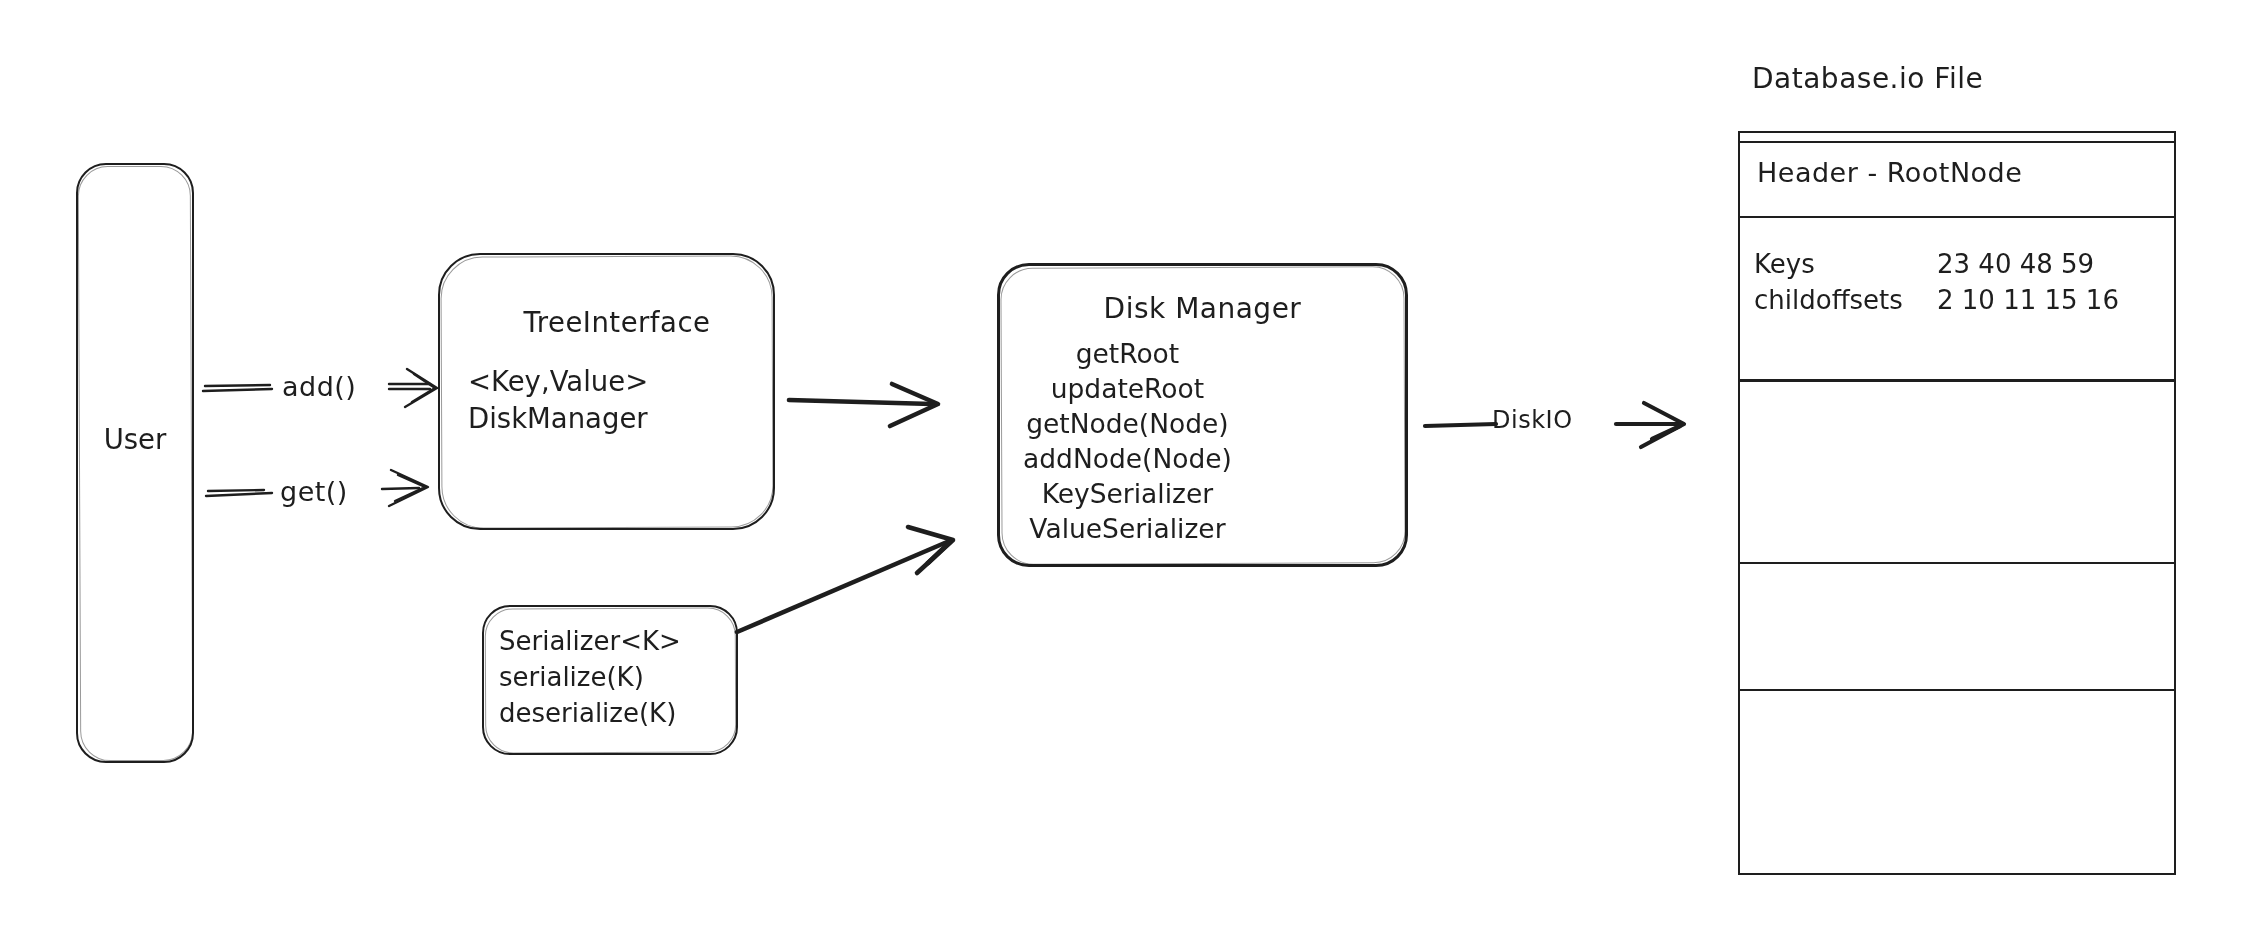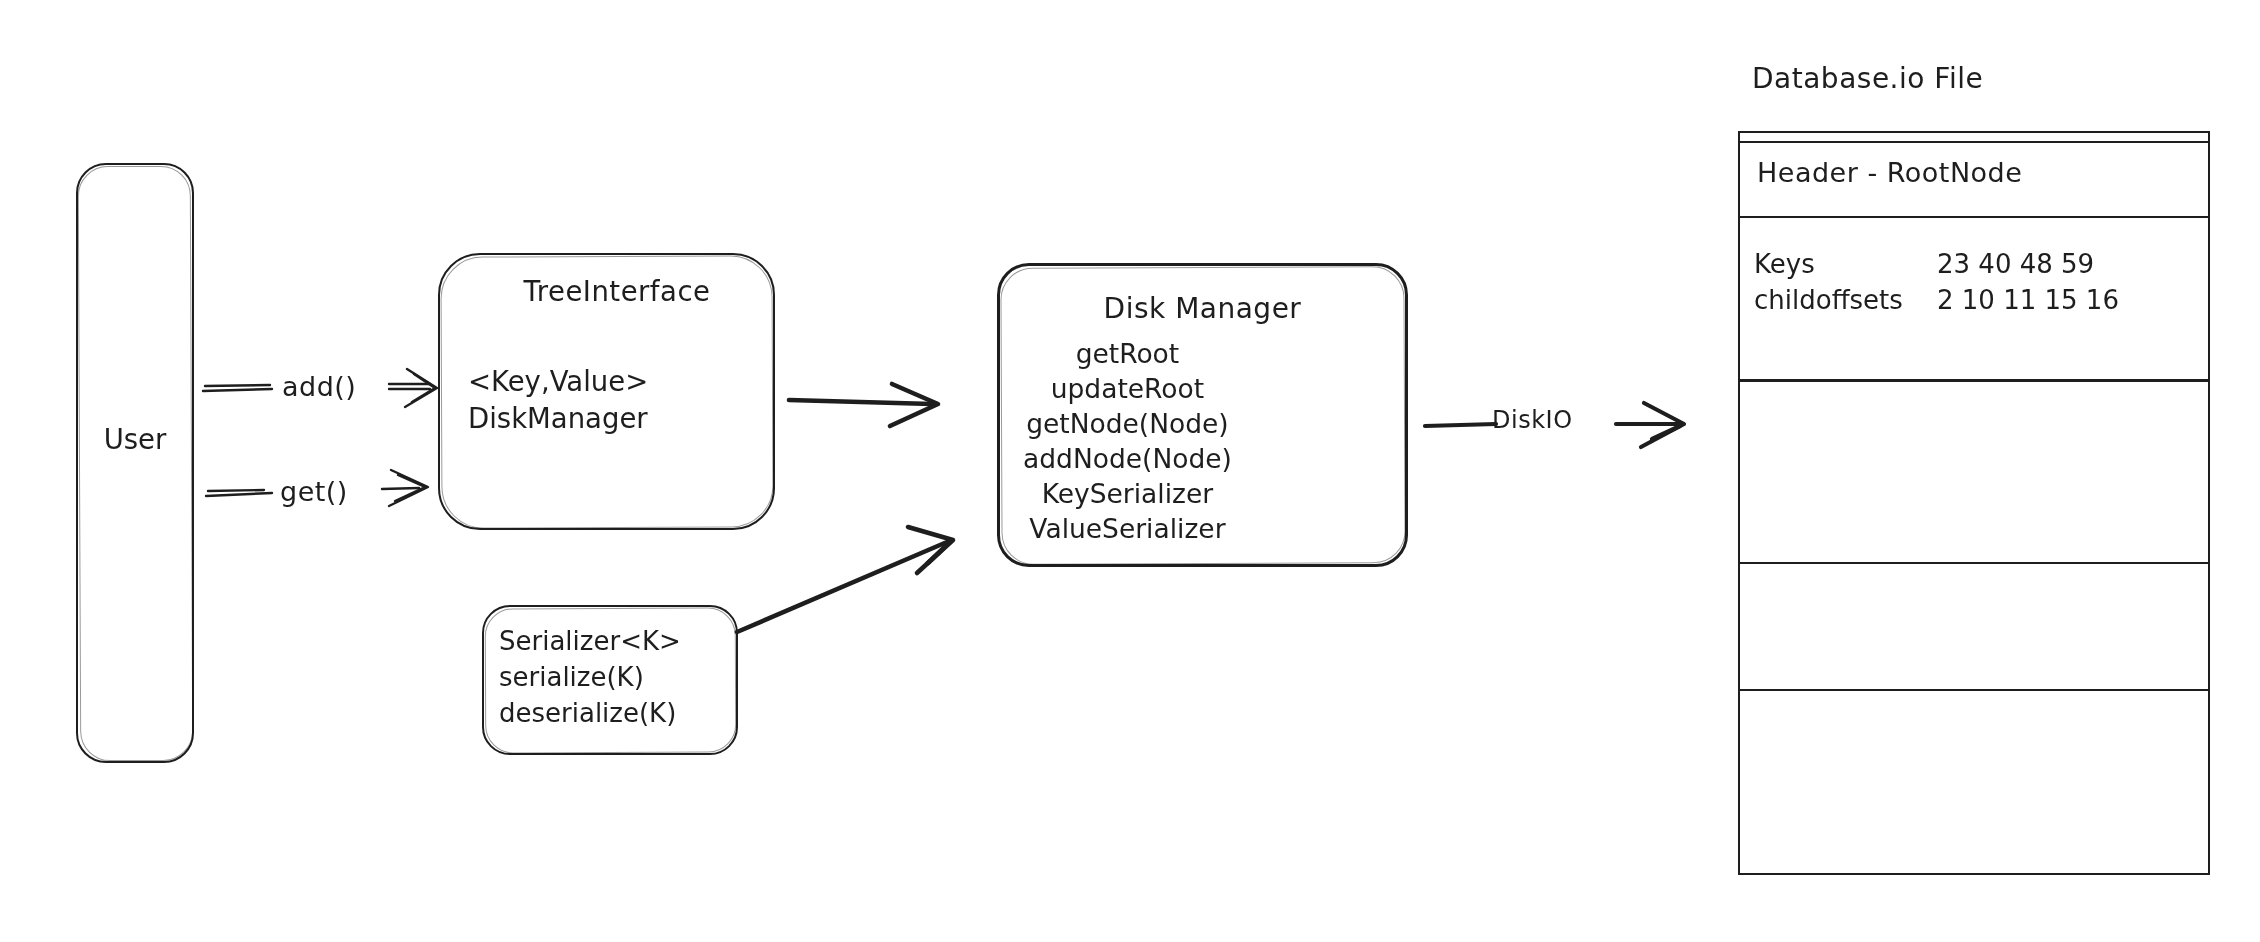--- a/index.html
+++ b/index.html
@@ -51,35 +51,35 @@
     white-space: nowrap;
   }
   
   .user-box { left: 76px; top: 163px; width: 118px; height: 600px; border-radius: 30px; }
   .user-label {
     position: absolute; left: 0; right: 0; top: 258px;
     text-align: center; font-size: 27.5px;
   }
   
   .tree-box { left: 438px; top: 253px; width: 337px; height: 277px; border-radius: 42px; }
-  .tree-title { top: 20px; padding-left: 21px; }
+  .tree-title { top: 51px; padding-left: 21px; }
   .tree-lines { left: 28px; top: 108px; font-size: 27.5px; line-height: 37px; }
   
   .ser-box { left: 482px; top: 605px; width: 256px; height: 150px; border-radius: 28px; }
   .ser-lines { left: 15px; top: 16px; font-size: 26px; line-height: 36px; }
   
   .disk-box { left: 997px; top: 263px; width: 411px; height: 304px; border-radius: 32px; border-width: 3.2px; }
   .disk-title { top: 26px; font-size: 28px; }
   .disk-lines { left: 23px; top: 70px; font-size: 26.5px; line-height: 35px; text-align: center; }
   
   .db-title {
     position: absolute; left: 1752px; top: 62px;
     font-size: 28px; letter-spacing: 0.5px; white-space: nowrap;
   }
-  .file-stack { position: absolute; left: 1738px; top: 131px; width: 472px; }
+  .file-stack { position: absolute; left: 1738px; top: 131px; width: 438px; }
   .file-row {
     box-sizing: border-box;
     border: 2.2px solid #1e1e1e;
     margin-top: -2.2px;
     background: transparent;
     position: relative;
   }
   .file-row:first-child { margin-top: 0; }
   .row-strip  { height: 12px; }
   .row-header { height: 77px; }

